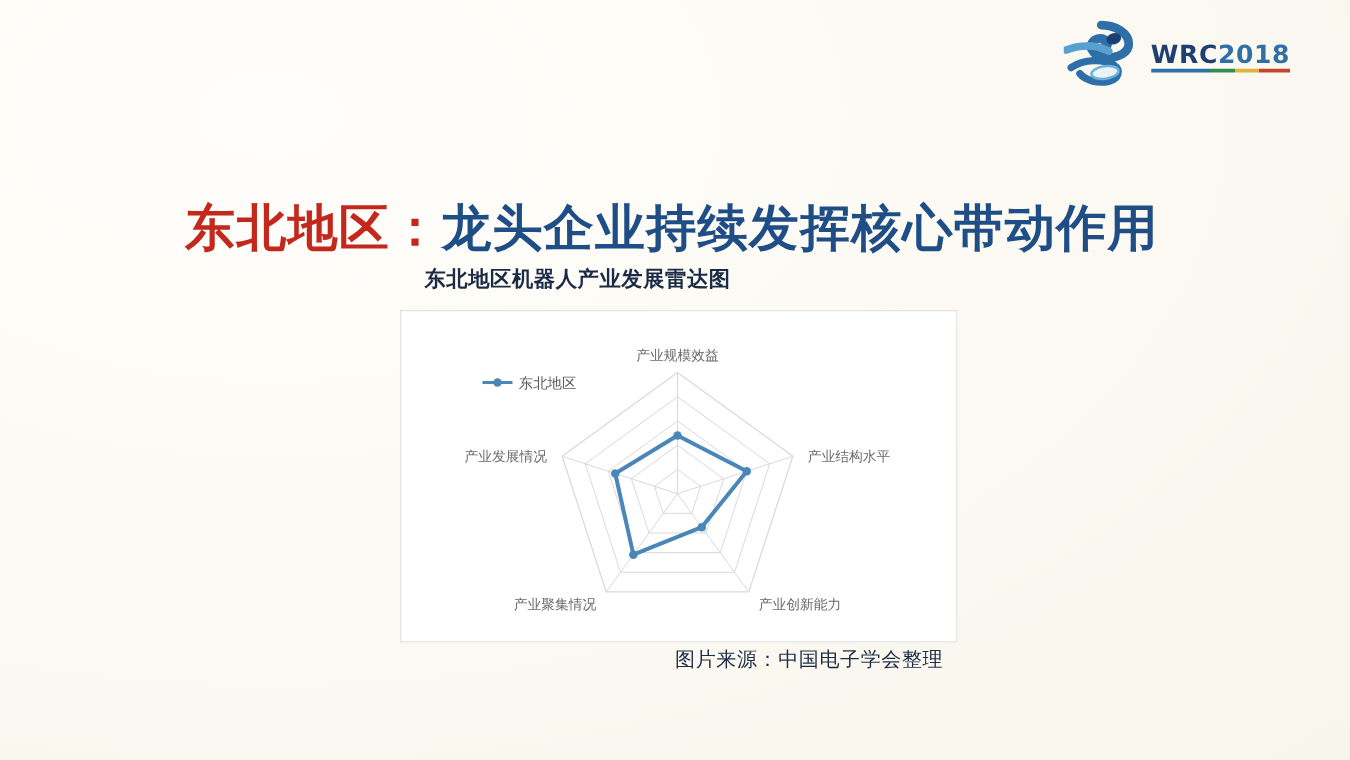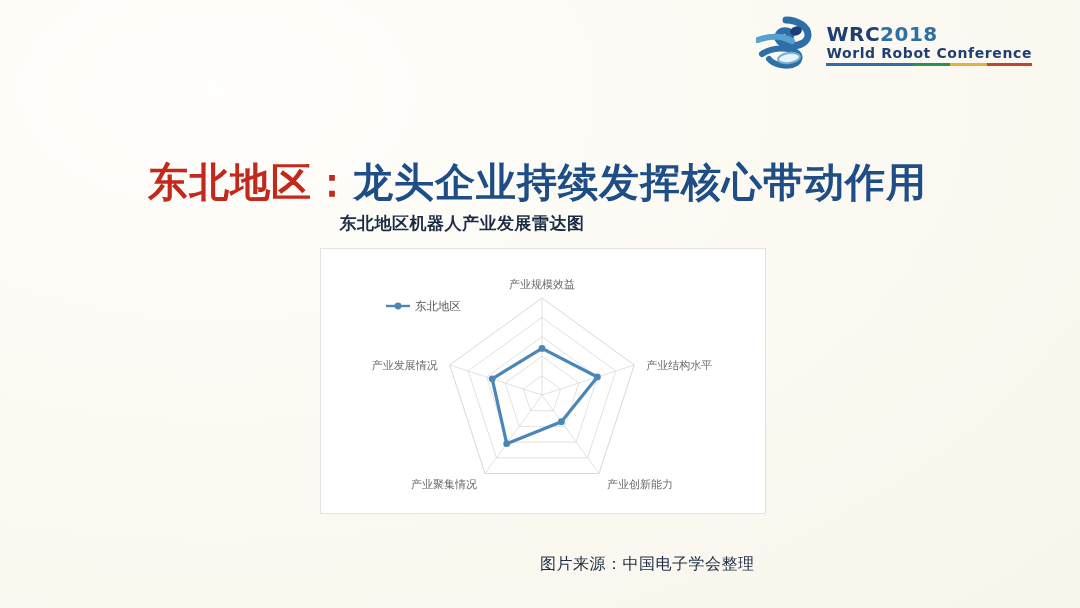--- a/index.html
+++ b/index.html
@@ -129,39 +129,37 @@
     fill: #585858;
     font-family: "DejaVu Sans", "Liberation Sans", sans-serif;
   }
   .source-note {
     position: absolute;
     left: 540px;
     top: 518px;
     font-size: 16px;
     color: #1b2b45;
     letter-spacing: 0.5px;
-    margin-top: 36px;
   }
 </style>
 </head>
 <body>
 
 <div class="page-bg"></div>
 
 <div class="logo">
   <svg class="logo-mark" viewBox="0 0 62 58">
     <path d="M30 4 C42 4 52 11 52 19 C52 26 44 30 35 30 C28 30 24 27 22 23 C21 20 23 16 27 15 C31 14 35 16 35 19 C35 21 33 23 31 22" fill="none" stroke="#2f6fa8" stroke-width="7" stroke-linecap="round"></path>
     <ellipse cx="40" cy="15" rx="6" ry="4.5" fill="#1c3f75" transform="rotate(-18 40 15)"></ellipse>
     <path d="M2 24 C14 19 28 20 36 25" fill="none" stroke="#57a0d0" stroke-width="6" stroke-linecap="round"></path>
     <path d="M6 38 C16 31 32 31 40 36 C46 40 44 47 36 49 C27 51 17 48 13 43" fill="none" stroke="#2f6fa8" stroke-width="6" stroke-linecap="round"></path>
     <ellipse cx="33" cy="42" rx="11" ry="5" fill="#eaf3fa" stroke="#6fb0d8" stroke-width="2" transform="rotate(-8 33 42)"></ellipse>
   </svg>
   <div class="logo-text">
     <div class="logo-wrc"><span>WRC</span><span class="yr">2018</span></div>
-    <div class="logo-en">World Robot Conference</div>
     <div class="logo-rule"></div>
   </div>
 </div>
 
 <h1 class="slide-title">
   <span class="t-red">东北地区：</span><span class="t-blue">龙头企业持续发挥核心带动作用</span>
 </h1>
 
 <div class="chart-title">东北地区机器人产业发展雷达图</div>
 

